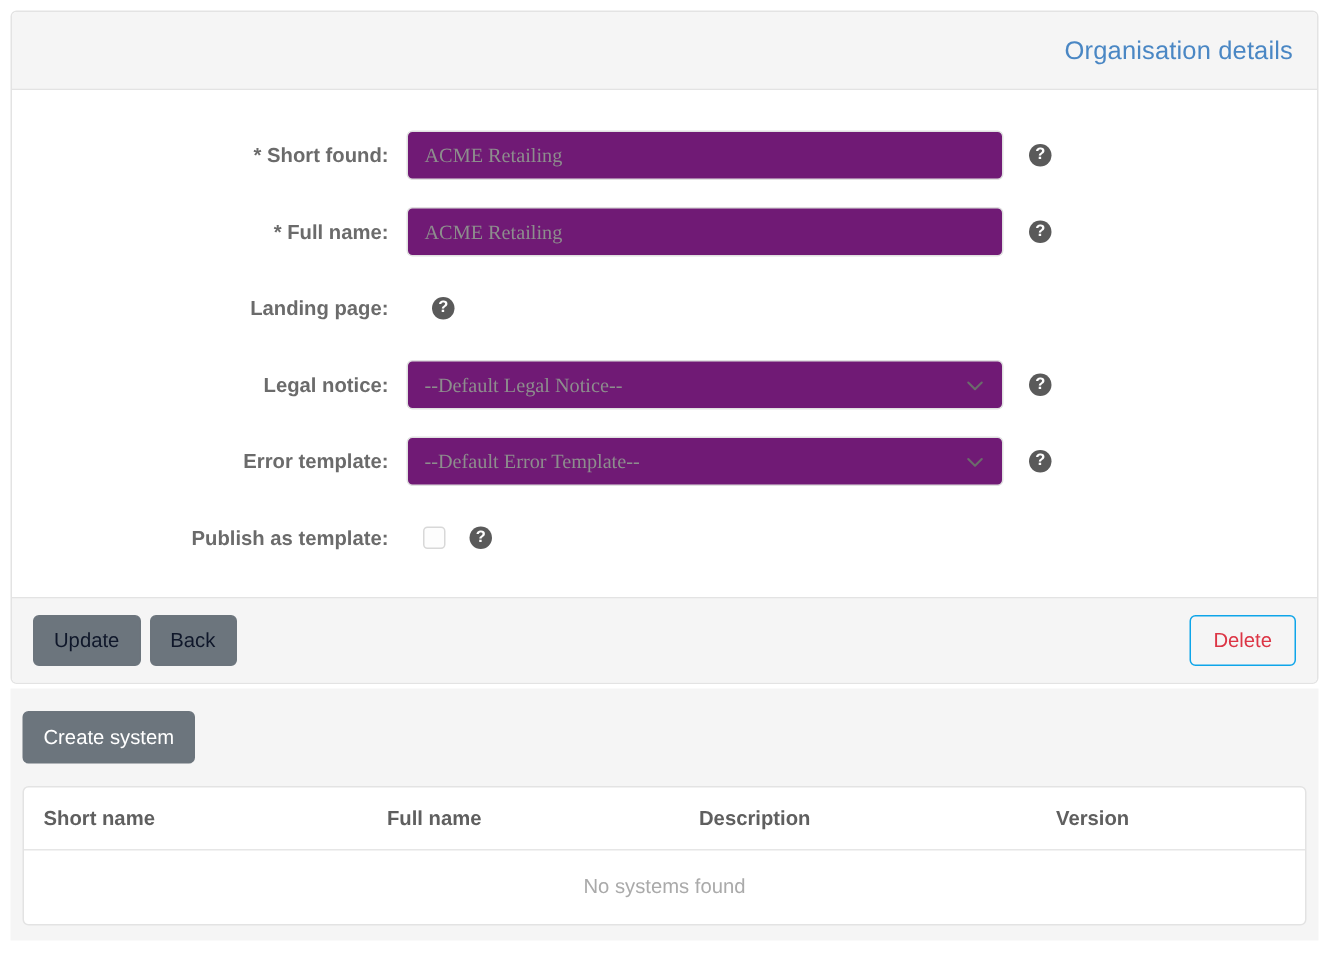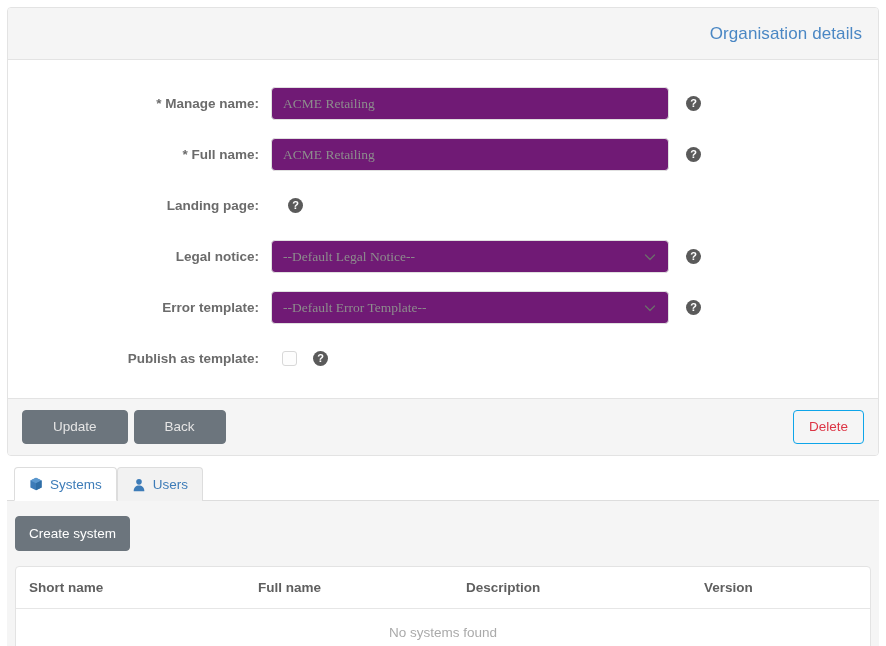--- a/index.html
+++ b/index.html
@@ -145,22 +145,22 @@
     font-family: "Liberation Sans", sans-serif;
     font-size: 13.5px;
     border-radius: 4px;
     cursor: pointer;
     white-space: nowrap;
     line-height: 1;
   }
   .btn-secondary {
     background: #6c757d;
     border: 1px solid #6c757d;
-    color: #e5e5e5;
-    padding: 9px 30px;
+    color: #0f172a;
+    padding: 9px 13px;
     margin-right: 6px;
   }
   .btn-danger-outline {
     background: transparent;
     border: 1px solid #0ea5e9;
     color: #dc3545;
     padding: 9px 15px;
   }
   .spacer { flex: 1 1 auto; }
 
@@ -255,21 +255,21 @@
 
   <div class="card">
 
     <div class="card-header">
       <div class="card-title">Organisation details</div>
     </div>
 
     <div class="card-body">
 
       <div class="form-row">
-        <div class="form-label">* Manage name:</div>
+        <div class="form-label">* Short found:</div>
         <div class="form-control-wrap">
           <div class="form-input">ACME Retailing</div>
         </div>
         <div class="help-icon">?</div>
       </div>
 
       <div class="form-row">
         <div class="form-label">* Full name:</div>
         <div class="form-control-wrap">
           <div class="form-input">ACME Retailing</div>
@@ -322,44 +322,20 @@
       <button class="btn btn-secondary">Update</button>
       <button class="btn btn-secondary">Back</button>
       <div class="spacer"></div>
       <button class="btn btn-danger-outline">Delete</button>
     </div>
 
   </div>
 
   <div class="tabs-area">
 
-    <div class="tab-strip">
-
-      <div class="tab active">
-        <span class="tab-icon">
-          <svg viewBox="0 0 16 16" width="14" height="14">
-            <path d="M8 0.8 L14.4 4 L14.4 12 L8 15.2 L1.6 12 L1.6 4 Z" fill="#3d7cb8"></path>
-            <path d="M8 0.8 L14.4 4 L8 7.2 L1.6 4 Z" fill="#5b98cf"></path>
-            <path d="M8 7.2 L14.4 4 L14.4 12 L8 15.2 Z" fill="#2f6ea6"></path>
-          </svg>
-        </span>
-        <span>Systems</span>
-      </div>
-
-      <div class="tab">
-        <span class="tab-icon">
-          <svg viewBox="0 0 16 16" width="14" height="14">
-            <circle cx="8" cy="4.4" r="3.2" fill="#3d7cb8"></circle>
-            <path d="M1.9 15 C1.9 10.9 4.6 8.6 8 8.6 C11.4 8.6 14.1 10.9 14.1 15 Z" fill="#3d7cb8"></path>
-          </svg>
-        </span>
-        <span>Users</span>
-      </div>
-
-    </div>
 
     <div class="tab-panel">
 
       <button class="btn-create">Create system</button>
 
       <div class="table-card">
         <table class="data-table">
           <thead>
             <tr>
               <th>Short name</th>

